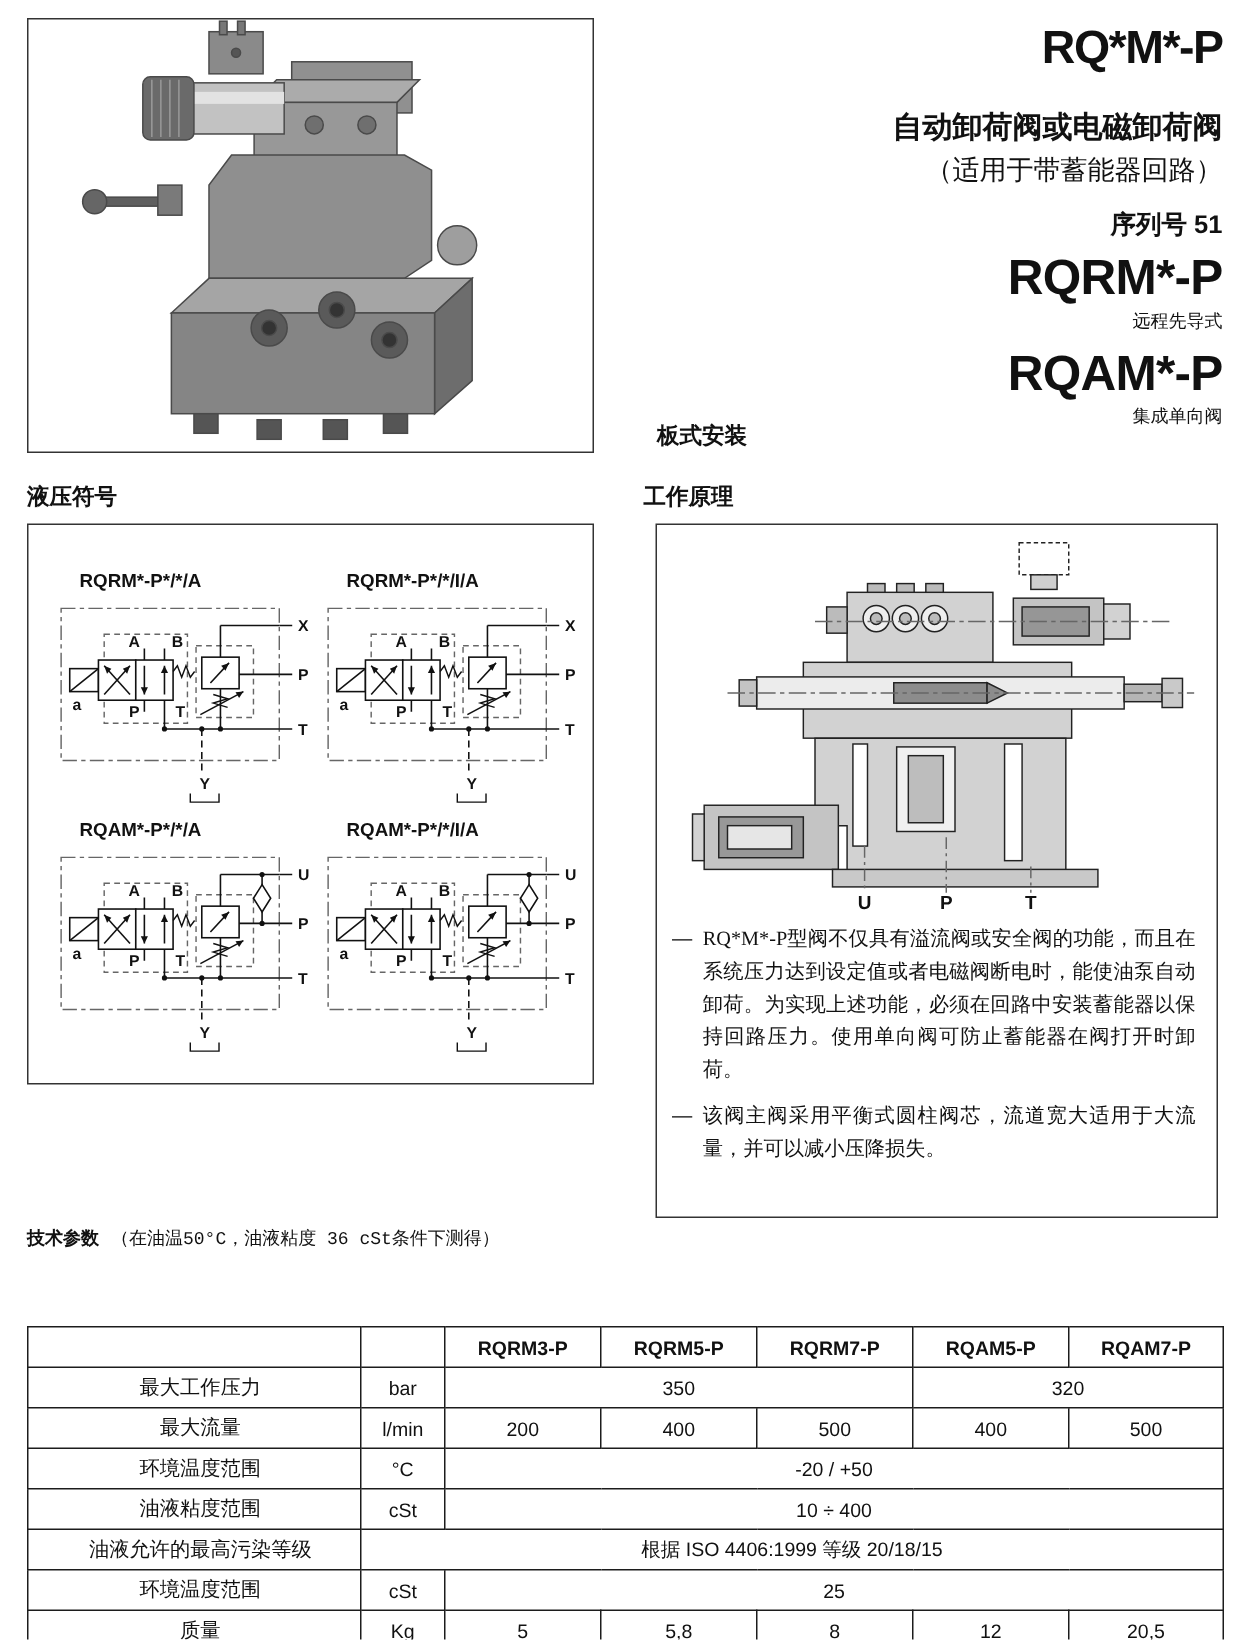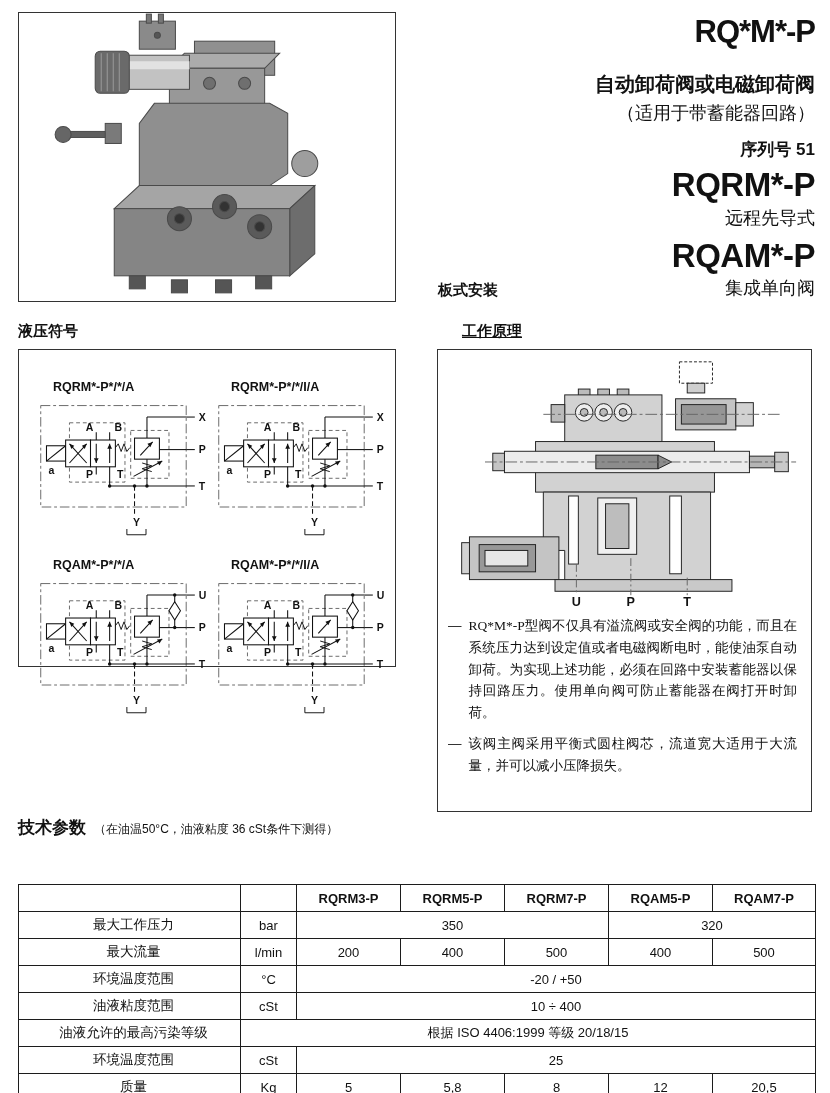--- a/index.html
+++ b/index.html
@@ -14,50 +14,50 @@
   .photo-frame { left:18px; top:12px; width:378px; height:290px; border:1px solid #333; background:#fff; }
   .photo-frame svg { display:block; width:100%; height:100%; }
 
   
   .title-block { right:15px; top:16px; width:330px; text-align:right; }
   .tb-title { font-size:31px; font-weight:bold; letter-spacing:-1px; line-height:1; }
   .tb-sub1 { font-size:20px; font-weight:bold; margin-top:24px; }
   .tb-sub2 { font-size:18px; font-family:"Liberation Serif", serif; margin-top:3px; }
   .tb-series { font-size:17px; font-weight:bold; margin-top:13px; }
   .tb-model { font-size:33px; font-weight:bold; margin-top:7px; line-height:1.05; letter-spacing:-0.5px; }
-  .tb-mdesc { font-size:18px; font-family:Liberation Serif, serif; margin-top:3px; }
+  .tb-mdesc { font-size:12px; font-family:Liberation Serif, serif; margin-top:3px; }
   .tb-mdesc2 { margin-top:9px; }
 
   .mounting { left:424px; top:281px; font-size:15px; font-weight:bold;margin-left:14px; }
 
   .sec-title { font-size:15px; font-weight:bold; }
   .symbols-title { left:18px; top:322px; }
-  .principle-title { left:462px; top:322px;text-decoration:underline; }
-
-  
-  .symbols-box { left:18px; top:349px; width:378px; height:318px; border:1px solid #333;
+  .principle-title { left:429px; top:322px; }
+
+  
+  .symbols-box { left:18px; top:349px; width:378px; height:374px; border:1px solid #333;
     display:grid; grid-template-columns:1fr 1fr; grid-auto-rows:min-content;
-    padding:30px 4px 0 16px; row-gap:20px; }
+    padding:30px 4px 0 16px; row-gap:8px; }
   .sym-label { font-size:12.5px; font-weight:bold; margin:0 0 2px 18px; }
   .sym svg { display:block; }
   svg text { font-family:"Liberation Sans", sans-serif; font-weight:bold; font-size:11px; fill:#111; }
 
   
   .principle-box { left:437px; top:349px; width:375px; height:463px; border:1px solid #333; }
   .xsec { display:block; margin:6px auto 0; }
   .xsec text { font-size:13px; }
   .bullets { padding:8px 14px 0 10px; }
   .bullet { display:flex; gap:7px; font-family:"Liberation Serif", serif; font-size:13.5px;
     line-height:1.62; text-align:justify; margin-bottom:9px; }
   .bullet .dash { flex:0 0 auto; font-family:"Liberation Sans", sans-serif; }
 
   
   .specs-head { left:18px; top:816px; }
-  .specs-title { font-size:17px; font-weight:bold; }
-  .specs-note { font-size:12px; font-family:Liberation Sans, sans-serif; margin-left:8px; }
+  .specs-title { font-size:12px; font-weight:bold; }
+  .specs-note { font-size:12px; font-family:Liberation Mono, monospace; margin-left:8px; }
   table.specs { left:18px; top:884px; position:absolute; border-collapse:collapse; table-layout:fixed;
     width:797px; font-size:13px;padding-left:35px; }
   table.specs th, table.specs td { border:1px solid #1c1c1c; height:27px; text-align:center;
     padding:0 2px; font-weight:normal; }
   table.specs thead th { font-weight:bold; font-size:13px; }
   table.specs td.lbl { text-align:center; padding-left:10px; font-family:Liberation Serif, serif; font-size:13.5px; }
 </style>
 </head>
 <body>
 

